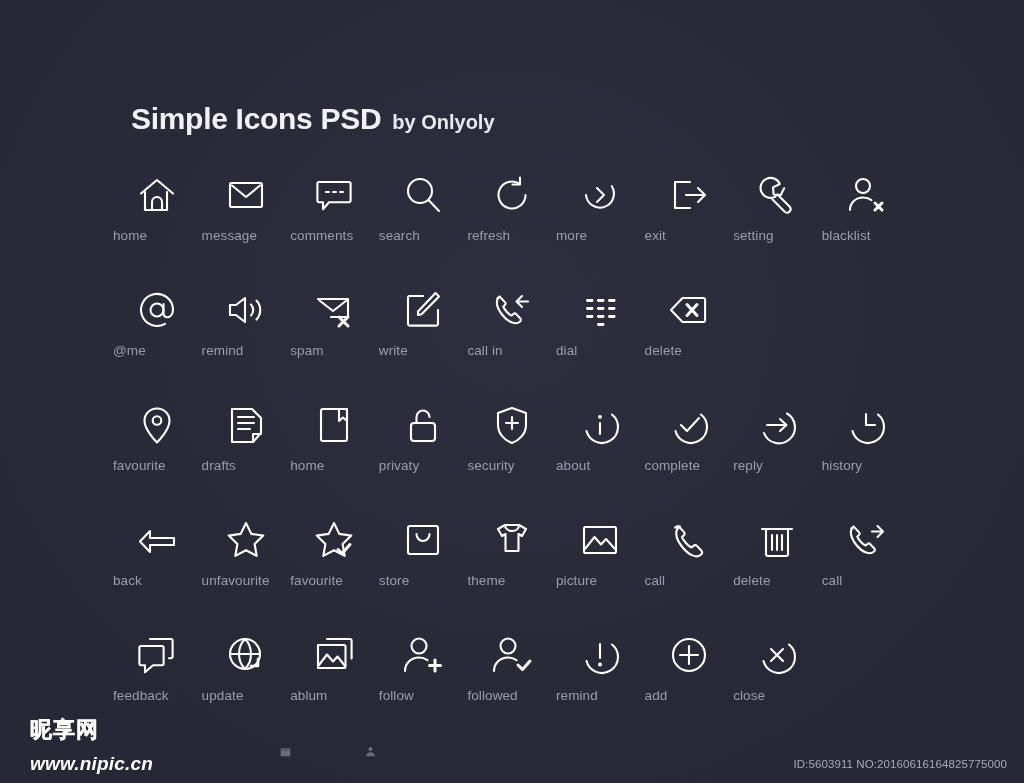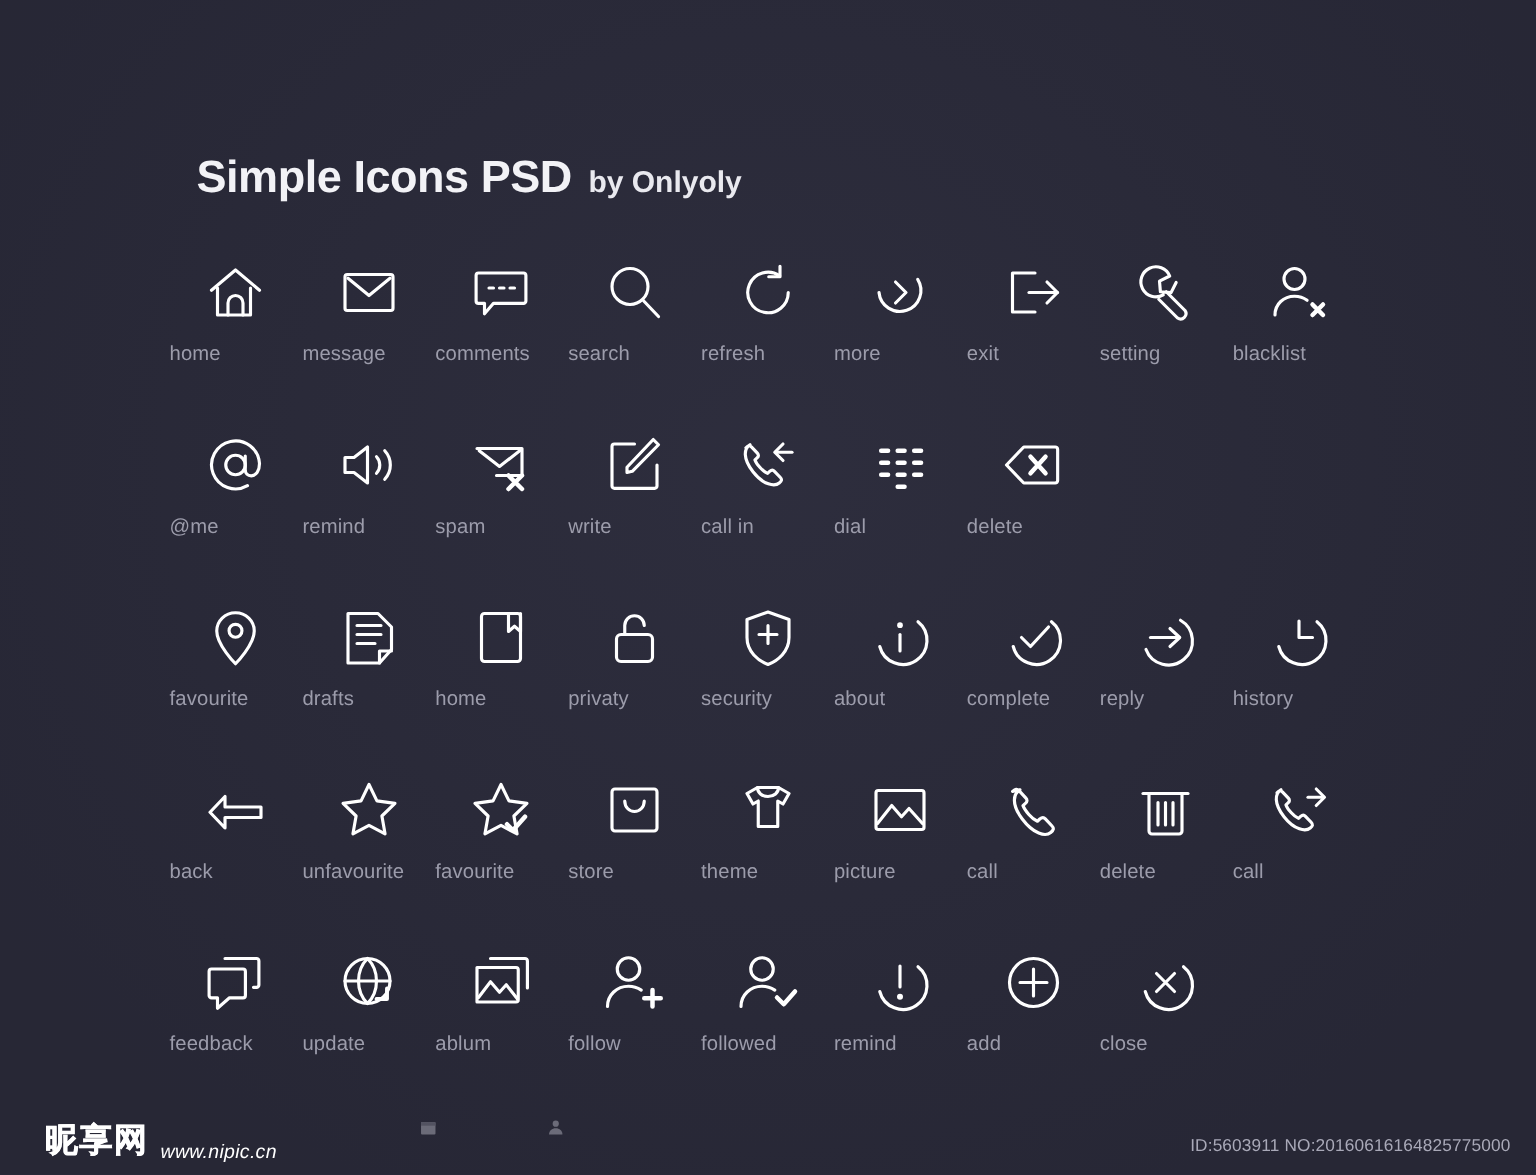--- a/index.html
+++ b/index.html
@@ -104,34 +104,35 @@
     bottom: 0;
     width: 1024px;
     height: 52px;
     z-index: 4;
   }
   #wm-logo {
     position: absolute;
     left: 30px;
     bottom: 8px;
     display: flex;
-    align-items: flex-end;
+    align-items: flex-start;
     gap: 8px;
+    flex-direction: column;
   }
   #wm-cn {
     font-size: 22px;
     font-weight: bold;
     color: #ffffff;
     font-family: "DejaVu Sans", sans-serif;
     letter-spacing: 1px;
     -webkit-text-stroke: 0.4px #ffffff;
   }
   #wm-url {
-    font-size: 13px;
-    font-weight: normal;
+    font-size: 19px;
+    font-weight: bold;
     font-style: italic;
     color: #ffffff;
     letter-spacing: 0.2px;
   }
   #wm-mini {
     position: absolute;
     left: 280px;
     bottom: 26px;
     display: flex;
     gap: 74px;

